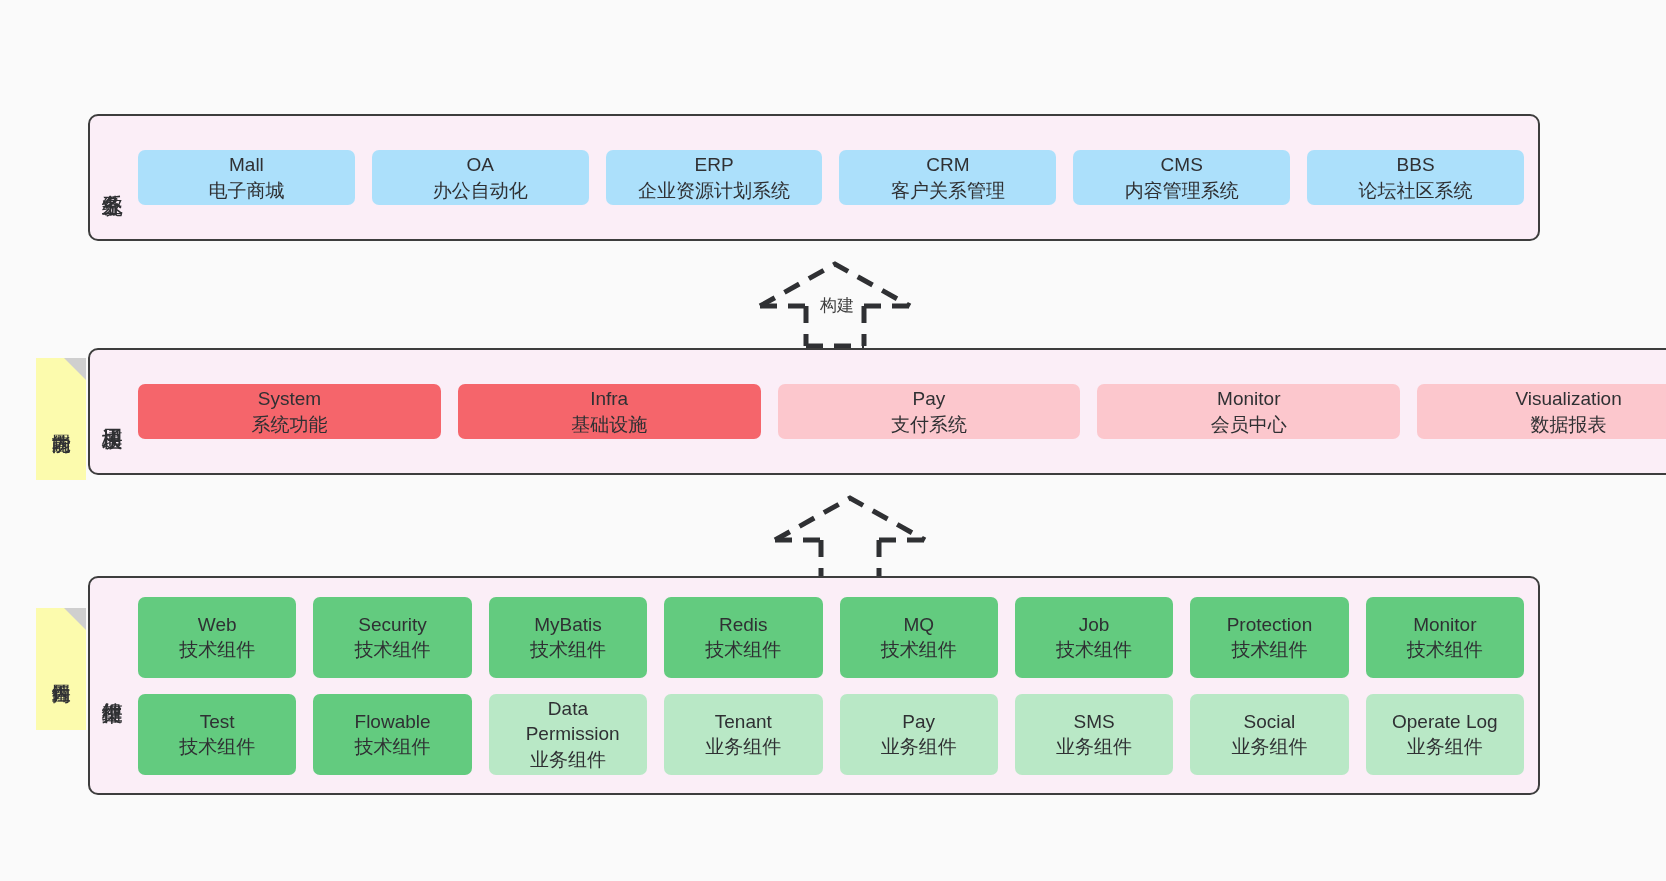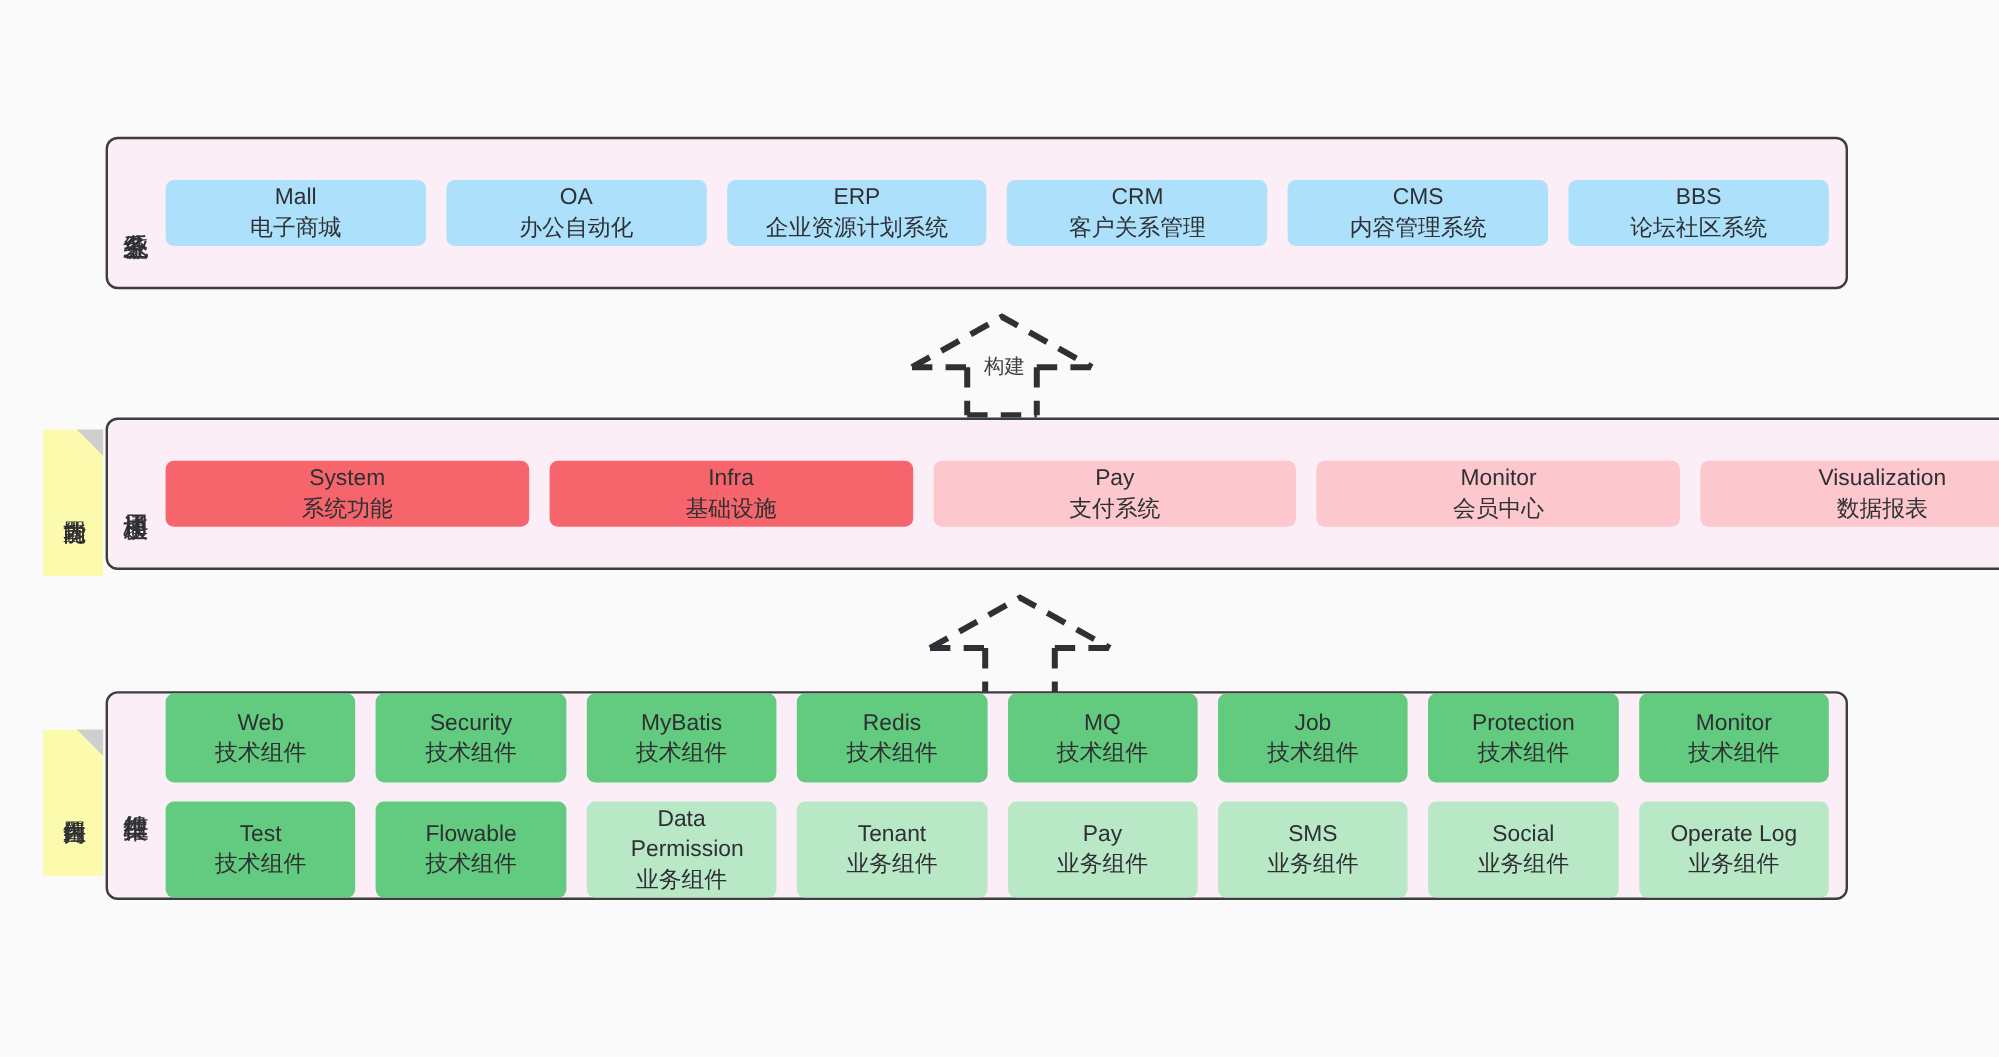--- a/index.html
+++ b/index.html
@@ -199,21 +199,21 @@
     <polyline points="114,48 114,88" fill="none" stroke="#2f3033" stroke-width="5" stroke-dasharray="17,11"></polyline>
     <polyline points="56,88 114,88" fill="none" stroke="#2f3033" stroke-width="5" stroke-dasharray="17,11"></polyline>
   </svg>
   <div class="arrow-label" style="left:836px;top:528px;margin-top:46px;">实现</div>
 
   <div class="note" style="left:36px;top:608px;width:50px;height:122px;">
     <span class="fold"></span>
     <span>内置组件</span>
   </div>
 
-  <div class="layer" style="left:88px;top:576px;width:1452px;height:174px;">
+  <div class="layer" style="left:88px;top:576px;width:1452px;height:219px;">
     <div class="layer-title">框架组件</div>
     <div class="layer-body">
 
       <div class="row" style="height:81px;">
         <div class="card c-green">
           <span class="t1">Web</span>
           <span class="t2">技术组件</span>
         </div>
         <div class="card c-green">
           <span class="t1">Security</span>

